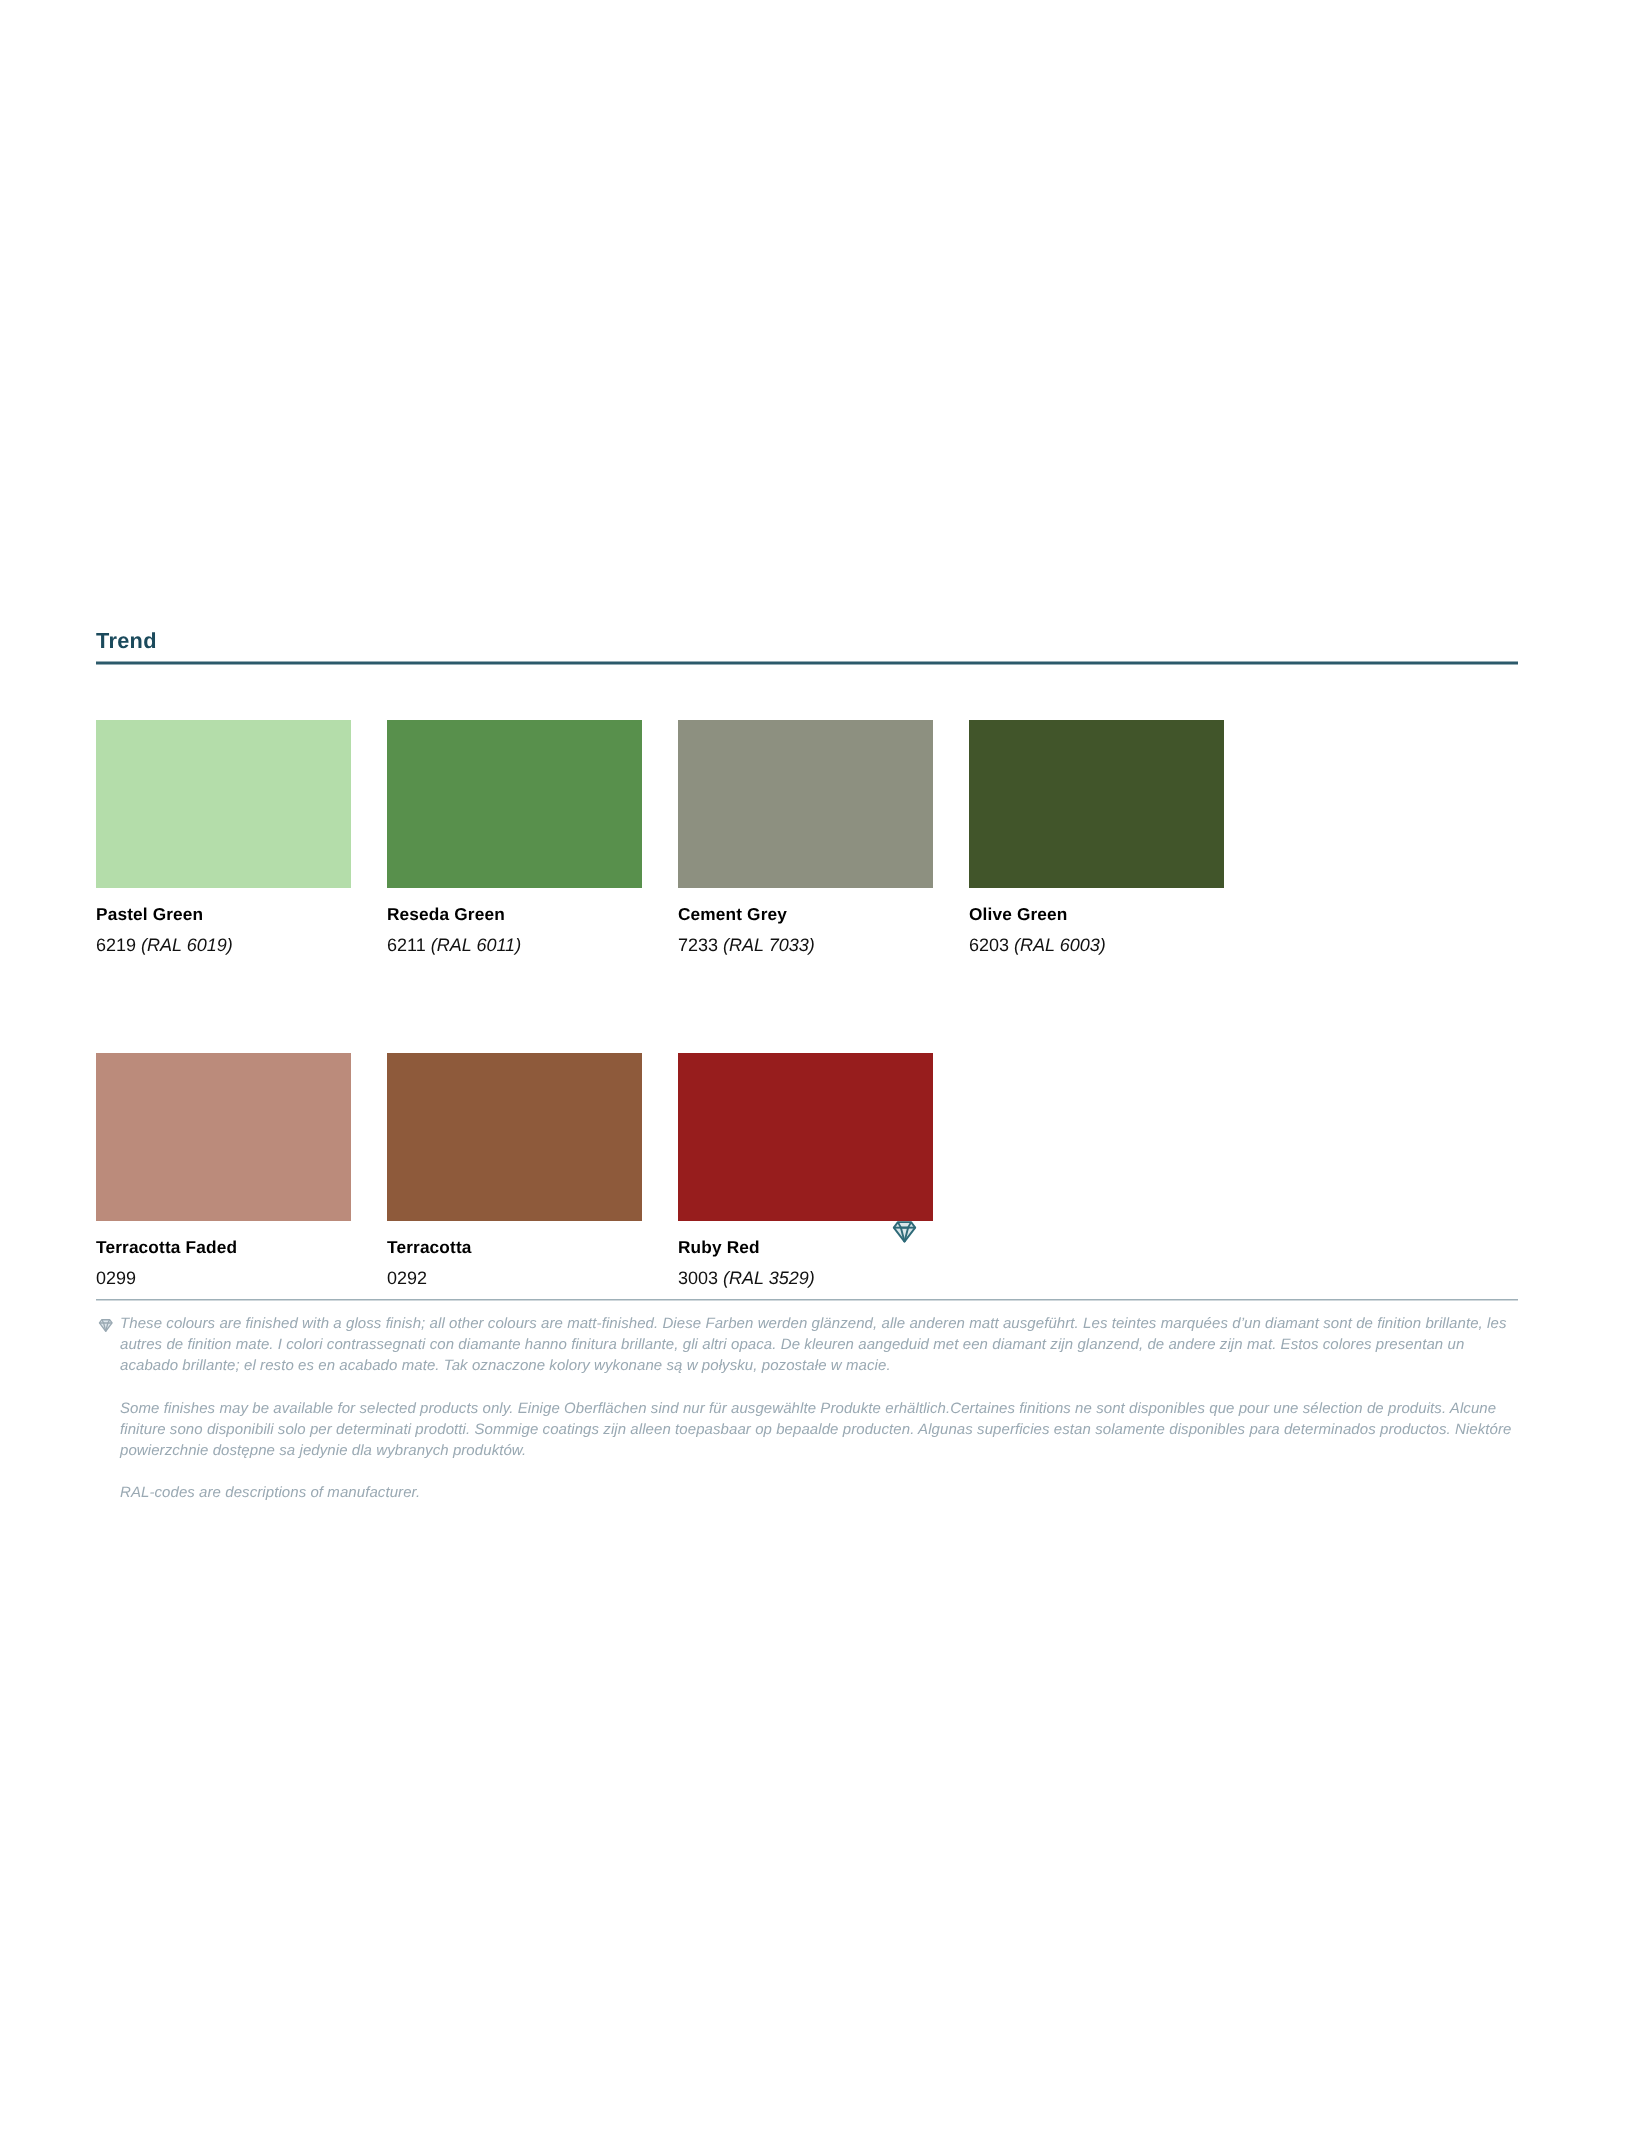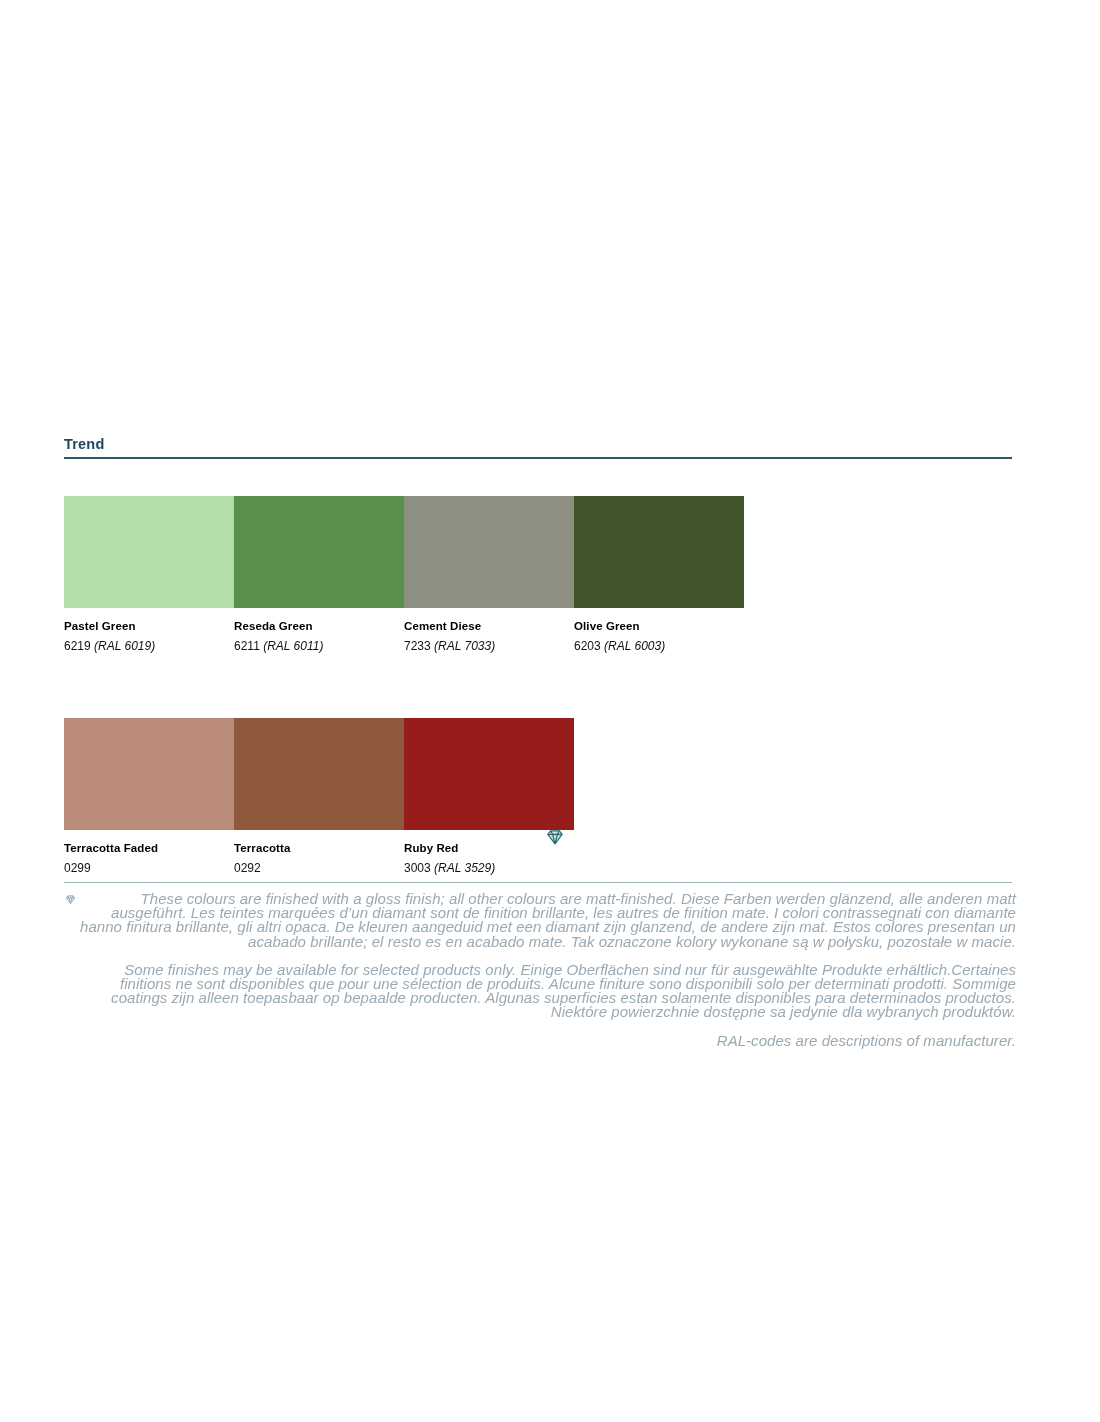--- a/index.html
+++ b/index.html
@@ -11,21 +11,21 @@
     width: 1100px;
     height: 1422px;
     position: relative;
     font-family: "Liberation Sans", sans-serif;
     color: #1a1a1a;
     overflow: hidden;
   }
 
   .page {
     position: absolute;
-    left: 0; top: 16px;
+    left: 0; top: 0;
     width: 1100px;
     height: 1154px;
   }
 
   
   .section-head {
     position: absolute;
     left: 64px;
     top: 418px;
     width: 948px;
@@ -46,20 +46,21 @@
 
   
   .swatch-grid {
     position: absolute;
     left: 64px;
     top: 480px;
     width: 960px;
   }
   .swatch-row {
     display: flex;
+    gap: 24px;
     margin-bottom: 64px;
   }
   .swatch-cell {
     width: 170px;
   }
   .swatch-chip {
     width: 170px;
     height: 112px;
     display: block;
   }
@@ -110,28 +111,28 @@
     background: #9fb0b8;
   }
   .footnotes {
     position: absolute;
     left: 64px;
     top: 876px;
     width: 952px;
   }
   .footnote-para {
     position: relative;
-    font-size: 15px;
+    font-size: 10px;
     font-style: italic;
     color: #9aa9b3;
     line-height: 14.2px;
     letter-spacing: 0.05px;
     margin-bottom: 14px;
     padding-left: 16px;
-    text-align: right;
+    text-align: left;
   }
   .footnote-icon {
     position: absolute;
     left: 0px;
     top: 1px;
     width: 13px;
     height: 13px;
   }
 </style>
 </head>
@@ -165,21 +166,21 @@
         </div>
         <div class="swatch-codes">
           <span class="code">6211</span>
           <span class="ral">(RAL 6011)</span>
         </div>
       </div>
 
       <div class="swatch-cell">
         <span class="swatch-chip" style="background-color: rgb(141, 144, 128);"></span>
         <div class="name-line">
-          <div class="swatch-name">Cement Diese</div>
+          <div class="swatch-name">Cement Grey</div>
         </div>
         <div class="swatch-codes">
           <span class="code">7233</span>
           <span class="ral">(RAL 7033)</span>
         </div>
       </div>
 
       <div class="swatch-cell">
         <span class="swatch-chip" style="background-color: rgb(65, 85, 42);"></span>
         <div class="name-line">

